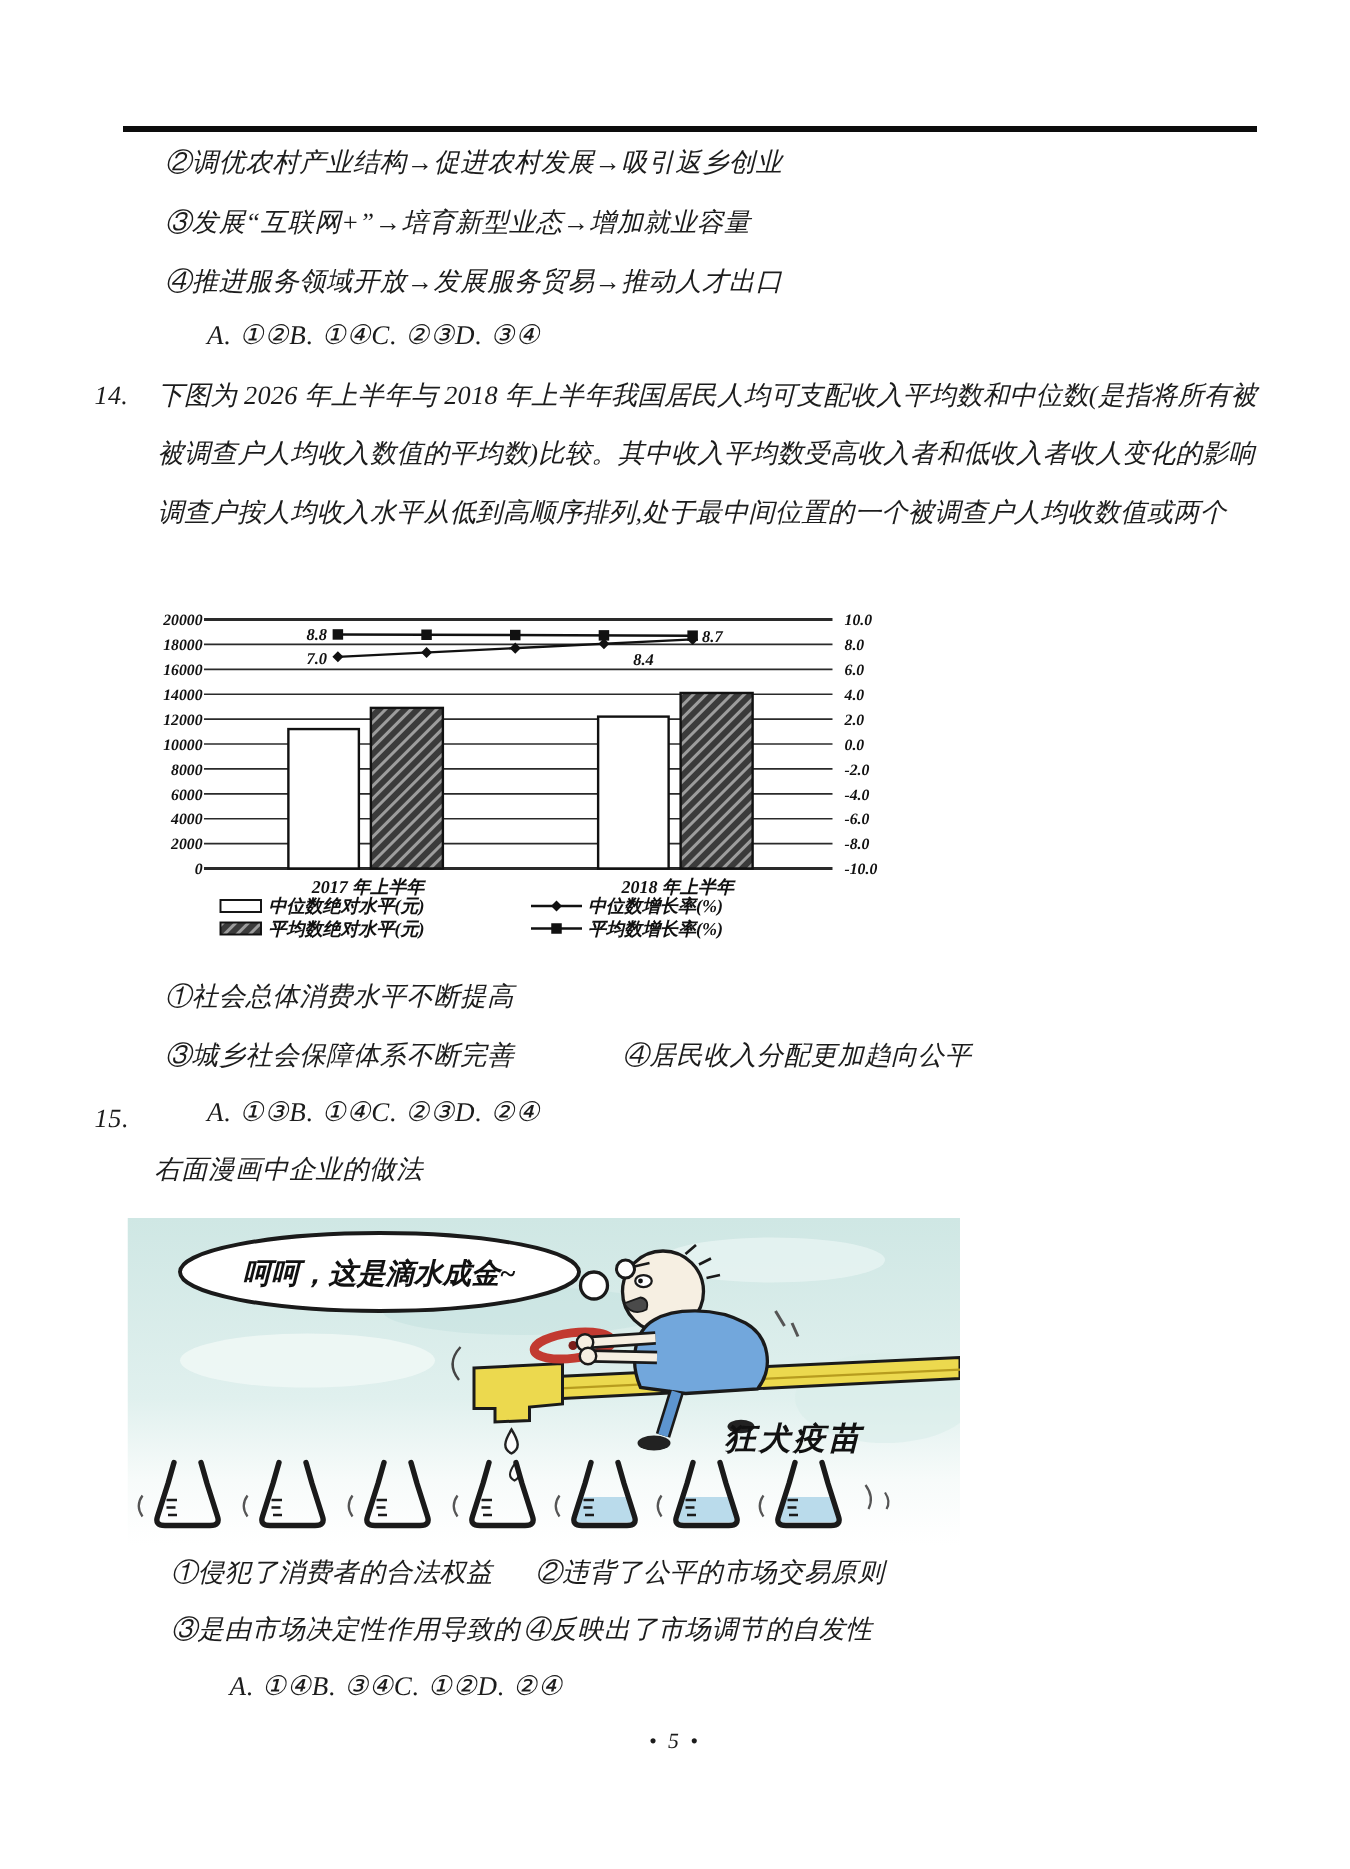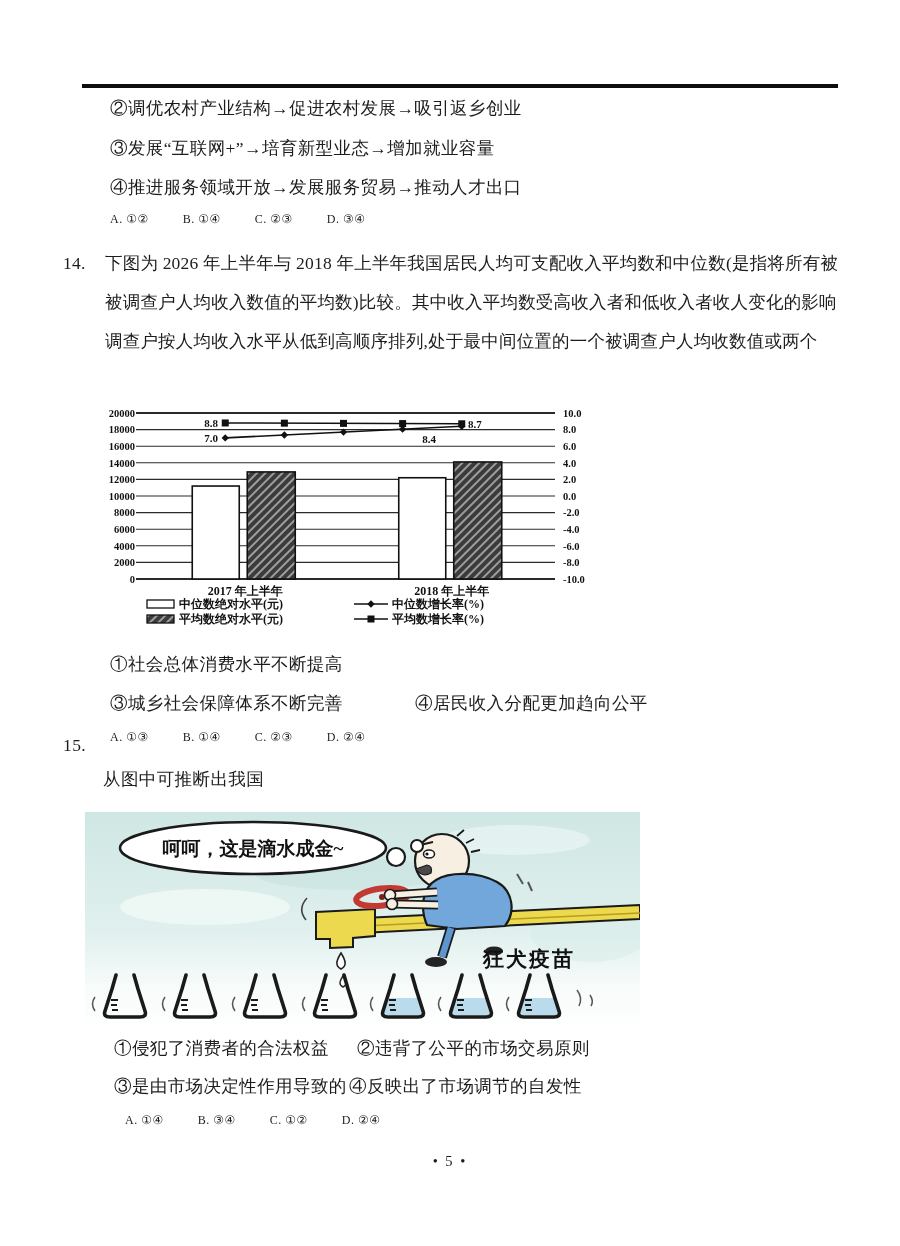--- a/index.html
+++ b/index.html
@@ -1,21 +1,21 @@
 <!DOCTYPE html>
 <html><head>
 <meta charset="utf-8">
 <style>
   html,body{margin:0;padding:0;background:#fff;}
   .page{position:relative;width:900px;height:1246px;background:#ffffff;overflow:hidden;
-        font-family:"Liberation Serif","DejaVu Serif",serif;color:#1c1c1c;}
+        font-family:"Liberation Serif","DejaVu Serif",serif;color:#1c1c1c;font-style:italic;}
   .abs{position:absolute;white-space:nowrap;}
   .rule{position:absolute;background:#0d0d0d;}
   .txt{font-size:17.5px;letter-spacing:.4px;}
-  .ans{font-size:12px;display:flex;gap:34px;letter-spacing:.5px;}
+  .ans{font-size:18px;display:flex;letter-spacing:.5px;margin-left:28px;}
   .stem{line-height:38.8px;font-size:17.5px;letter-spacing:.2px;}
   .footer{font-size:14.5px;letter-spacing:2px;}
   svg text{font-family:"Liberation Serif","DejaVu Serif",serif;}
 </style>
 </head>
 <body>
 
 <div class="page">
 
   <div class="rule" style="left:82px;top:84px;width:756px;height:3.5px;"></div>
@@ -117,21 +117,21 @@
   <div class="abs txt" style="left:110px;top:691px">③城乡社会保障体系不断完善</div>
   <div class="abs txt" style="left:415px;top:691px">④居民收入分配更加趋向公平</div>
   <div class="abs ans" style="left:110px;top:730px">
     <span>A. ①③</span>
     <span>B. ①④</span>
     <span>C. ②③</span>
     <span>D. ②④</span>
   </div>
 
   <div class="abs txt" style="left:63px;top:735px">15.</div>
-  <div class="abs txt" style="left:103px;top:767px">从图中可推断出我国</div>
+  <div class="abs txt" style="left:103px;top:767px">右面漫画中企业的做法</div>
 
   <div class="abs" style="left:85px;top:812px">
     <svg width="555" height="218" viewBox="0 0 555 218">
       <defs>
         <linearGradient id="sky" x1="0" y1="0" x2="0" y2="1">
           <stop offset="0" stop-color="#cfe7e4"></stop>
           <stop offset="0.55" stop-color="#e0f0ee"></stop>
           <stop offset="0.8" stop-color="#f7fbfa"></stop>
           <stop offset="1" stop-color="#ffffff"></stop>
         </linearGradient>

